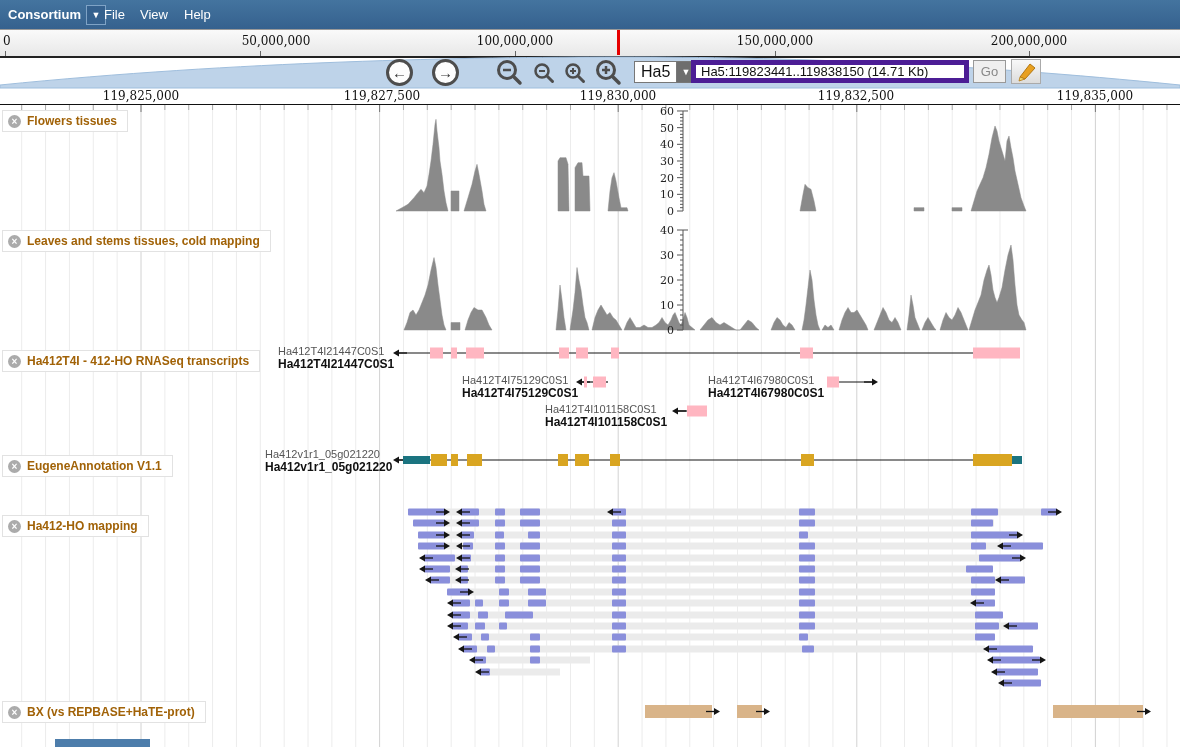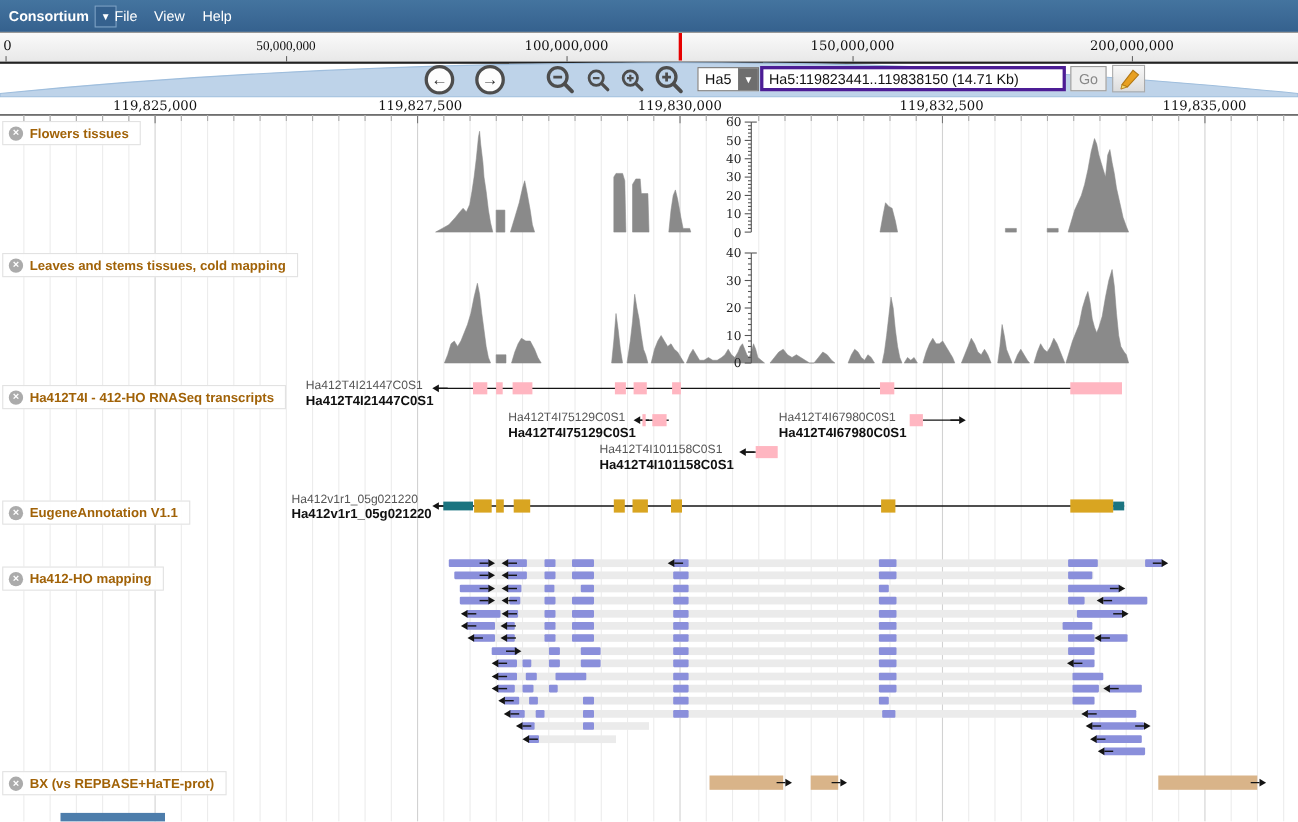--- a/index.html
+++ b/index.html
@@ -17,23 +17,23 @@
            background:linear-gradient(#fafafa,#e8e8e8);border-top:1px solid #999;border-bottom:2px solid #222;}
   .ov-label{position:absolute;top:4px;font-family:"DejaVu Serif",serif;font-size:12px;color:#111;transform:translateX(-50%);}
   .ov-label.flush{transform:none;}
   .ov-tick{position:absolute;bottom:0;width:1px;height:5px;background:#666;}
   .marker{position:absolute;width:3px;background:#e60000;}
   
   .toolbtn{position:absolute;box-sizing:border-box;cursor:pointer;}
   .circle-btn{width:27px;height:27px;border:3px solid #4d4d4d;border-radius:50%;background:#fdfdfd;
               color:#333;font-size:15px;font-weight:bold;text-align:center;line-height:21px;}
   .selectbox{position:absolute;display:flex;border:1px solid #777;background:#fff;height:22px;box-sizing:border-box;cursor:pointer;}
-  .selectbox .val{padding:0 6px;font-size:13px;line-height:20px;color:#111;}
+  .selectbox .val{padding:0 6px;font-size:16px;line-height:20px;color:#111;}
   .selectbox .arrow{width:17px;background:#6e6e6e;color:#fff;font-size:9px;text-align:center;line-height:20px;border-left:1px solid #777;}
-  .searchbox{position:absolute;box-sizing:border-box;border:3px solid #4c1d95;height:23px;font-size:13px;
+  .searchbox{position:absolute;box-sizing:border-box;border:5px solid #4c1d95;height:23px;font-size:13px;
              font-family:"Liberation Sans",sans-serif;padding:0 5px;color:#111;}
   .gobtn{position:absolute;box-sizing:border-box;border:1px solid #999;background:#efefef;color:#888;
          font-size:13px;text-align:center;line-height:21px;height:23px;cursor:pointer;}
   .hlbtn{position:absolute;box-sizing:border-box;border:1px solid #aaa;background:linear-gradient(#f8f8f8,#dcdcdc);
          height:25px;width:30px;cursor:pointer;}
   
   .dt-label{position:absolute;top:89px;font-family:"DejaVu Serif",serif;font-size:12px;color:#111;transform:translateX(-50%);}
   .dt-line{position:absolute;left:0;top:104px;width:1180px;height:1px;background:#111;}
   
   .layer{position:absolute;left:0;top:0;}
@@ -56,21 +56,21 @@
 
   <div class="menubar">
     <span class="brand">Consortium</span>
     <span class="brand-dd">▼</span>
     <span id="menu-items"><span class="menu-item" style="left: 104px;">File</span><span class="menu-item" style="left: 140px;">View</span><span class="menu-item" style="left: 184px;">Help</span></span>
   </div>
 
   <div class="ovruler" id="ovruler">
       <div class="ov-label flush" style="left: 3px;">0</div>
       <div class="ov-tick" style="left: 5px;"></div>
-      <div class="ov-label" style="left: 260px; font-family: Liberation Serif, serif;">50,000,000</div>
+      <div class="ov-label" style="left: 276px;">50,000,000</div>
       <div class="ov-tick" style="left: 260px;"></div>
       <div class="ov-label" style="left: 515px;">100,000,000</div>
       <div class="ov-tick" style="left: 515px;"></div>
       <div class="ov-label" style="left: 775px;">150,000,000</div>
       <div class="ov-tick" style="left: 775px;"></div>
       <div class="ov-label" style="left: 1029px;">200,000,000</div>
       <div class="ov-tick" style="left: 1029px;"></div>
     </div>
 
   <svg class="layer" id="connector-svg" width="1180" height="35" style="top:55px;z-index:0">

